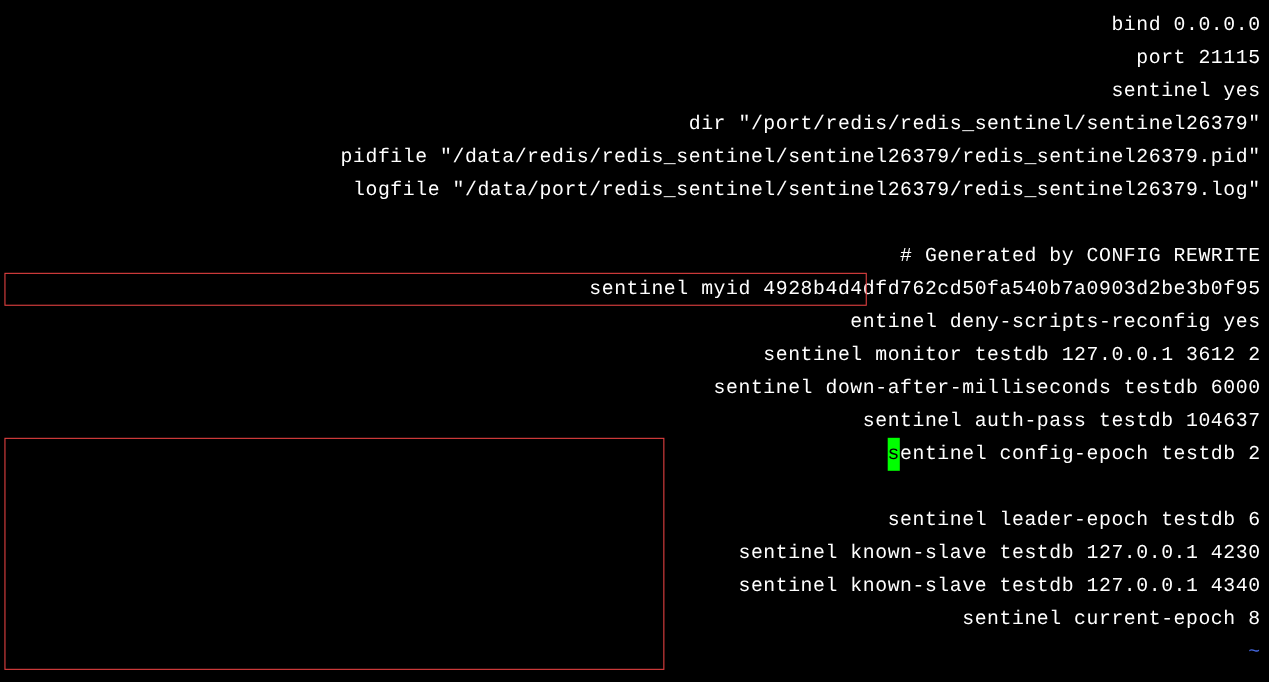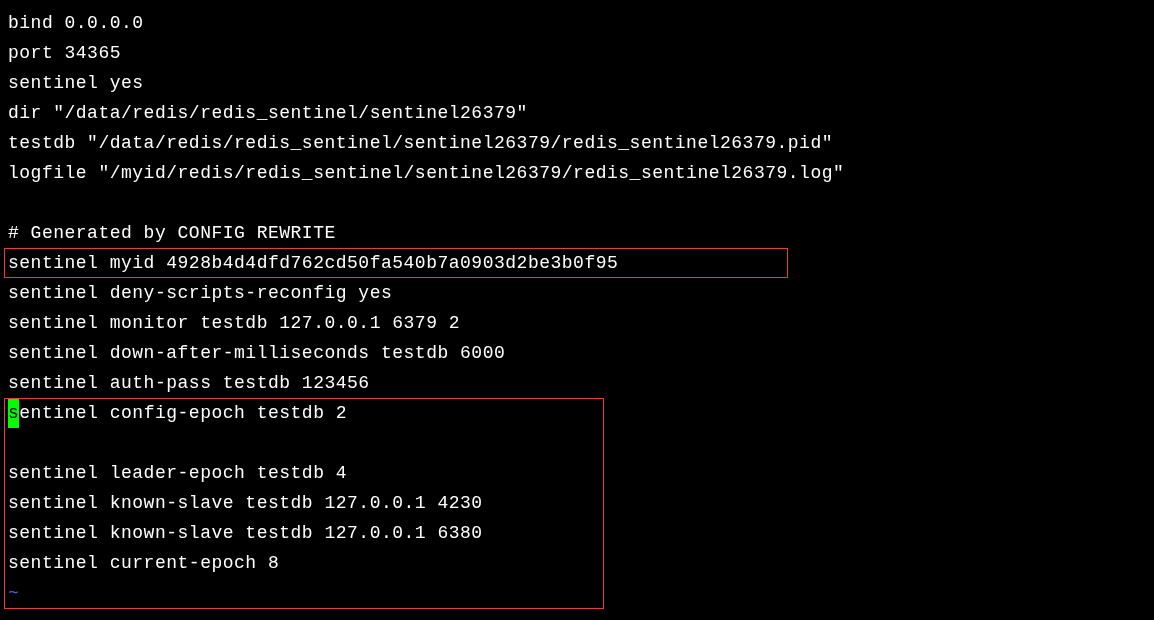--- a/index.html
+++ b/index.html
@@ -16,20 +16,21 @@
       padding: 8px;
       width: 1154px;
       height: 620px;
       position: relative;
       letter-spacing: 0.5px;
     }
     .line {
       white-space: pre;
       position: relative;
       height: 30px;
+      text-align: right;
     }
     .box1 {
       position: absolute;
       border: 1px solid #e04040;
       left: 4px;
       top: 248px;
       width: 784px;
       height: 30px;
       pointer-events: none;
     }
@@ -48,34 +49,34 @@
       display: inline-block;
     }
     .tilde {
       color: #4466dd;
     }
   </style>
 </head>
 <body>
 
 <div class="line">bind 0.0.0.0</div>
-<div class="line">port 34365</div>
+<div class="line">port 21115</div>
 <div class="line">sentinel yes</div>
-<div class="line">dir "/data/redis/redis_sentinel/sentinel26379"</div>
-<div class="line">testdb "/data/redis/redis_sentinel/sentinel26379/redis_sentinel26379.pid"</div>
-<div class="line">logfile "/myid/redis/redis_sentinel/sentinel26379/redis_sentinel26379.log"</div>
+<div class="line">dir "/port/redis/redis_sentinel/sentinel26379"</div>
+<div class="line">pidfile "/data/redis/redis_sentinel/sentinel26379/redis_sentinel26379.pid"</div>
+<div class="line">logfile "/data/port/redis_sentinel/sentinel26379/redis_sentinel26379.log"</div>
 <div class="line"></div>
 <div class="line"># Generated by CONFIG REWRITE</div>
 <div class="line">sentinel myid 4928b4d4dfd762cd50fa540b7a0903d2be3b0f95</div>
-<div class="line">sentinel deny-scripts-reconfig yes</div>
-<div class="line">sentinel monitor testdb 127.0.0.1 6379 2</div>
+<div class="line">entinel deny-scripts-reconfig yes</div>
+<div class="line">sentinel monitor testdb 127.0.0.1 3612 2</div>
 <div class="line">sentinel down-after-milliseconds testdb 6000</div>
-<div class="line">sentinel auth-pass testdb 123456</div>
+<div class="line">sentinel auth-pass testdb 104637</div>
 <div class="line"><span class="cursor">s</span><span>entinel config-epoch testdb 2</span></div>
 <div class="line"></div>
-<div class="line">sentinel leader-epoch testdb 4</div>
+<div class="line">sentinel leader-epoch testdb 6</div>
 <div class="line">sentinel known-slave testdb 127.0.0.1 4230</div>
-<div class="line">sentinel known-slave testdb 127.0.0.1 6380</div>
+<div class="line">sentinel known-slave testdb 127.0.0.1 4340</div>
 <div class="line">sentinel current-epoch 8</div>
 <div class="line tilde">~</div>
 
 <div class="box1"></div>
 <div class="box2"></div>
 
 </body></html>

